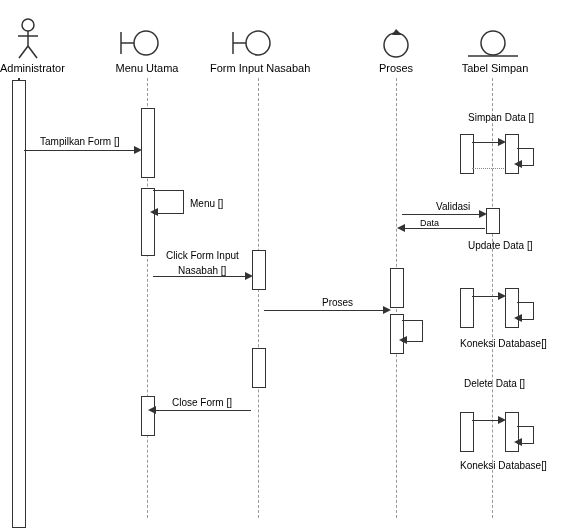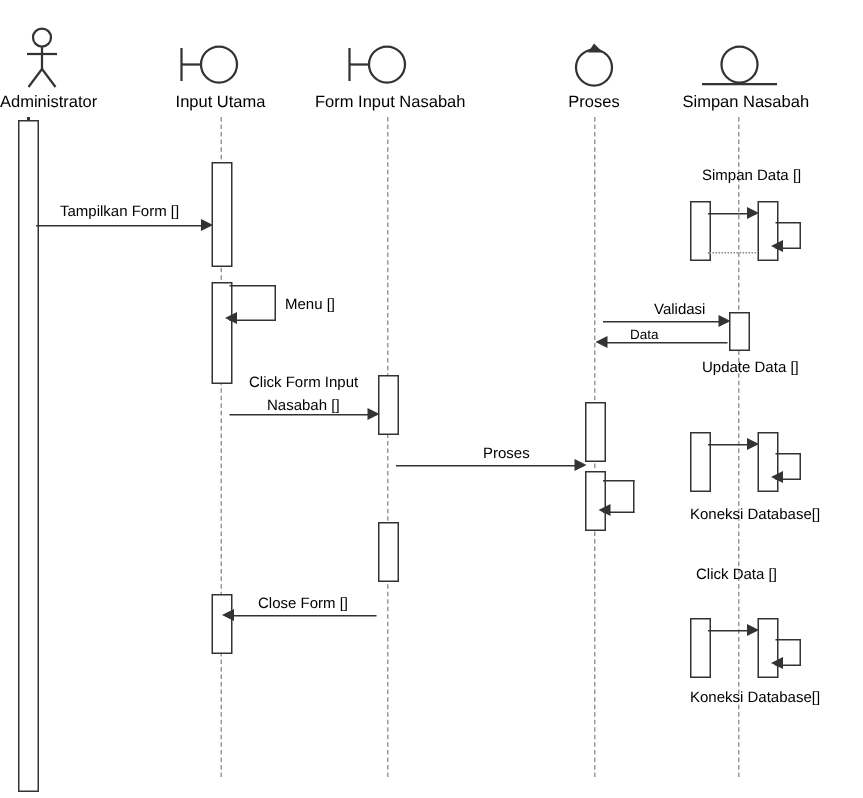--- a/index.html
+++ b/index.html
@@ -79,21 +79,21 @@
   </div>
   <div class="lifeline-label" style="left:0px; top:62px; width:60px;">Administrator</div>
 
   <div class="boundary" style="left:118px; top:30px;">
     <svg width="44" height="26">
       <line x1="3" y1="2" x2="3" y2="24" stroke="#333" stroke-width="1.5"></line>
       <line x1="3" y1="13" x2="16" y2="13" stroke="#333" stroke-width="1.5"></line>
       <circle cx="28" cy="13" r="12" stroke="#333" stroke-width="1.5" fill="none"></circle>
     </svg>
   </div>
-  <div class="lifeline-label" style="left:112px; top:62px; width:70px;">Input Utama</div>
+  <div class="lifeline-label" style="left:112px; top:62px; width:70px;">Menu Utama</div>
 
   <div class="boundary" style="left:230px; top:30px;">
     <svg width="44" height="26">
       <line x1="3" y1="2" x2="3" y2="24" stroke="#333" stroke-width="1.5"></line>
       <line x1="3" y1="13" x2="16" y2="13" stroke="#333" stroke-width="1.5"></line>
       <circle cx="28" cy="13" r="12" stroke="#333" stroke-width="1.5" fill="none"></circle>
     </svg>
   </div>
   <div class="lifeline-label" style="left:210px; top:62px; width:100px;">Form Input Nasabah</div>
 
@@ -104,21 +104,21 @@
     </svg>
   </div>
   <div class="lifeline-label" style="left:375px; top:62px; width:42px;">Proses</div>
 
   <div class="entity" style="left:466px; top:28px;">
     <svg width="54" height="32">
       <circle cx="27" cy="15" r="12" stroke="#333" stroke-width="1.5" fill="none"></circle>
       <line x1="2" y1="28" x2="52" y2="28" stroke="#333" stroke-width="1.5"></line>
     </svg>
   </div>
-  <div class="lifeline-label" style="left:455px; top:62px; width:80px;">Simpan Nasabah</div>
+  <div class="lifeline-label" style="left:455px; top:62px; width:80px;">Tabel Simpan</div>
 
   <div class="solid-lifeline" style="left:18px; top:78px; height:450px;"></div>
   <div class="lifeline" style="left:147px; top:78px; height:440px;"></div>
   <div class="lifeline" style="left:258px; top:78px; height:440px;"></div>
   <div class="lifeline" style="left:396px; top:78px; height:440px;"></div>
   <div class="lifeline" style="left:492px; top:78px; height:440px;"></div>
 
   <div class="activation" style="left:12px; top:80px; height:446px;"></div>
   <div class="activation" style="left:141px; top:108px; height:68px;"></div>
   <div class="activation" style="left:141px; top:188px; height:66px;"></div>
@@ -177,21 +177,21 @@
   <div class="msg" style="left:420px; top:218px; font-size:9px;">Data</div>
 
   <div class="msg" style="left:468px; top:240px;">Update Data []</div>
 
   <div class="arrow-line" style="left:472px; top:296px; width:32px;"></div>
   <div class="arrow-head-r" style="left:498px; top:292px;"></div>
   <div style="position:absolute; left:517px; top:302px; width:16px; height:16px; border-top:1.5px solid #333; border-right:1.5px solid #333; border-bottom:1.5px solid #333;"></div>
   <div class="arrow-head-l" style="left:514px; top:314px;"></div>
 
   <div class="msg" style="left:460px; top:338px;">Koneksi Database[]</div>
-  <div class="msg" style="left:464px; top:378px;">Click Data []</div>
+  <div class="msg" style="left:464px; top:378px;">Delete Data []</div>
 
   <div class="arrow-line" style="left:472px; top:420px; width:32px;"></div>
   <div class="arrow-head-r" style="left:498px; top:416px;"></div>
   <div style="position:absolute; left:517px; top:426px; width:16px; height:16px; border-top:1.5px solid #333; border-right:1.5px solid #333; border-bottom:1.5px solid #333;"></div>
   <div class="arrow-head-l" style="left:514px; top:438px;"></div>
 
   <div class="msg" style="left:460px; top:460px;">Koneksi Database[]</div>
 
 </div>
 

